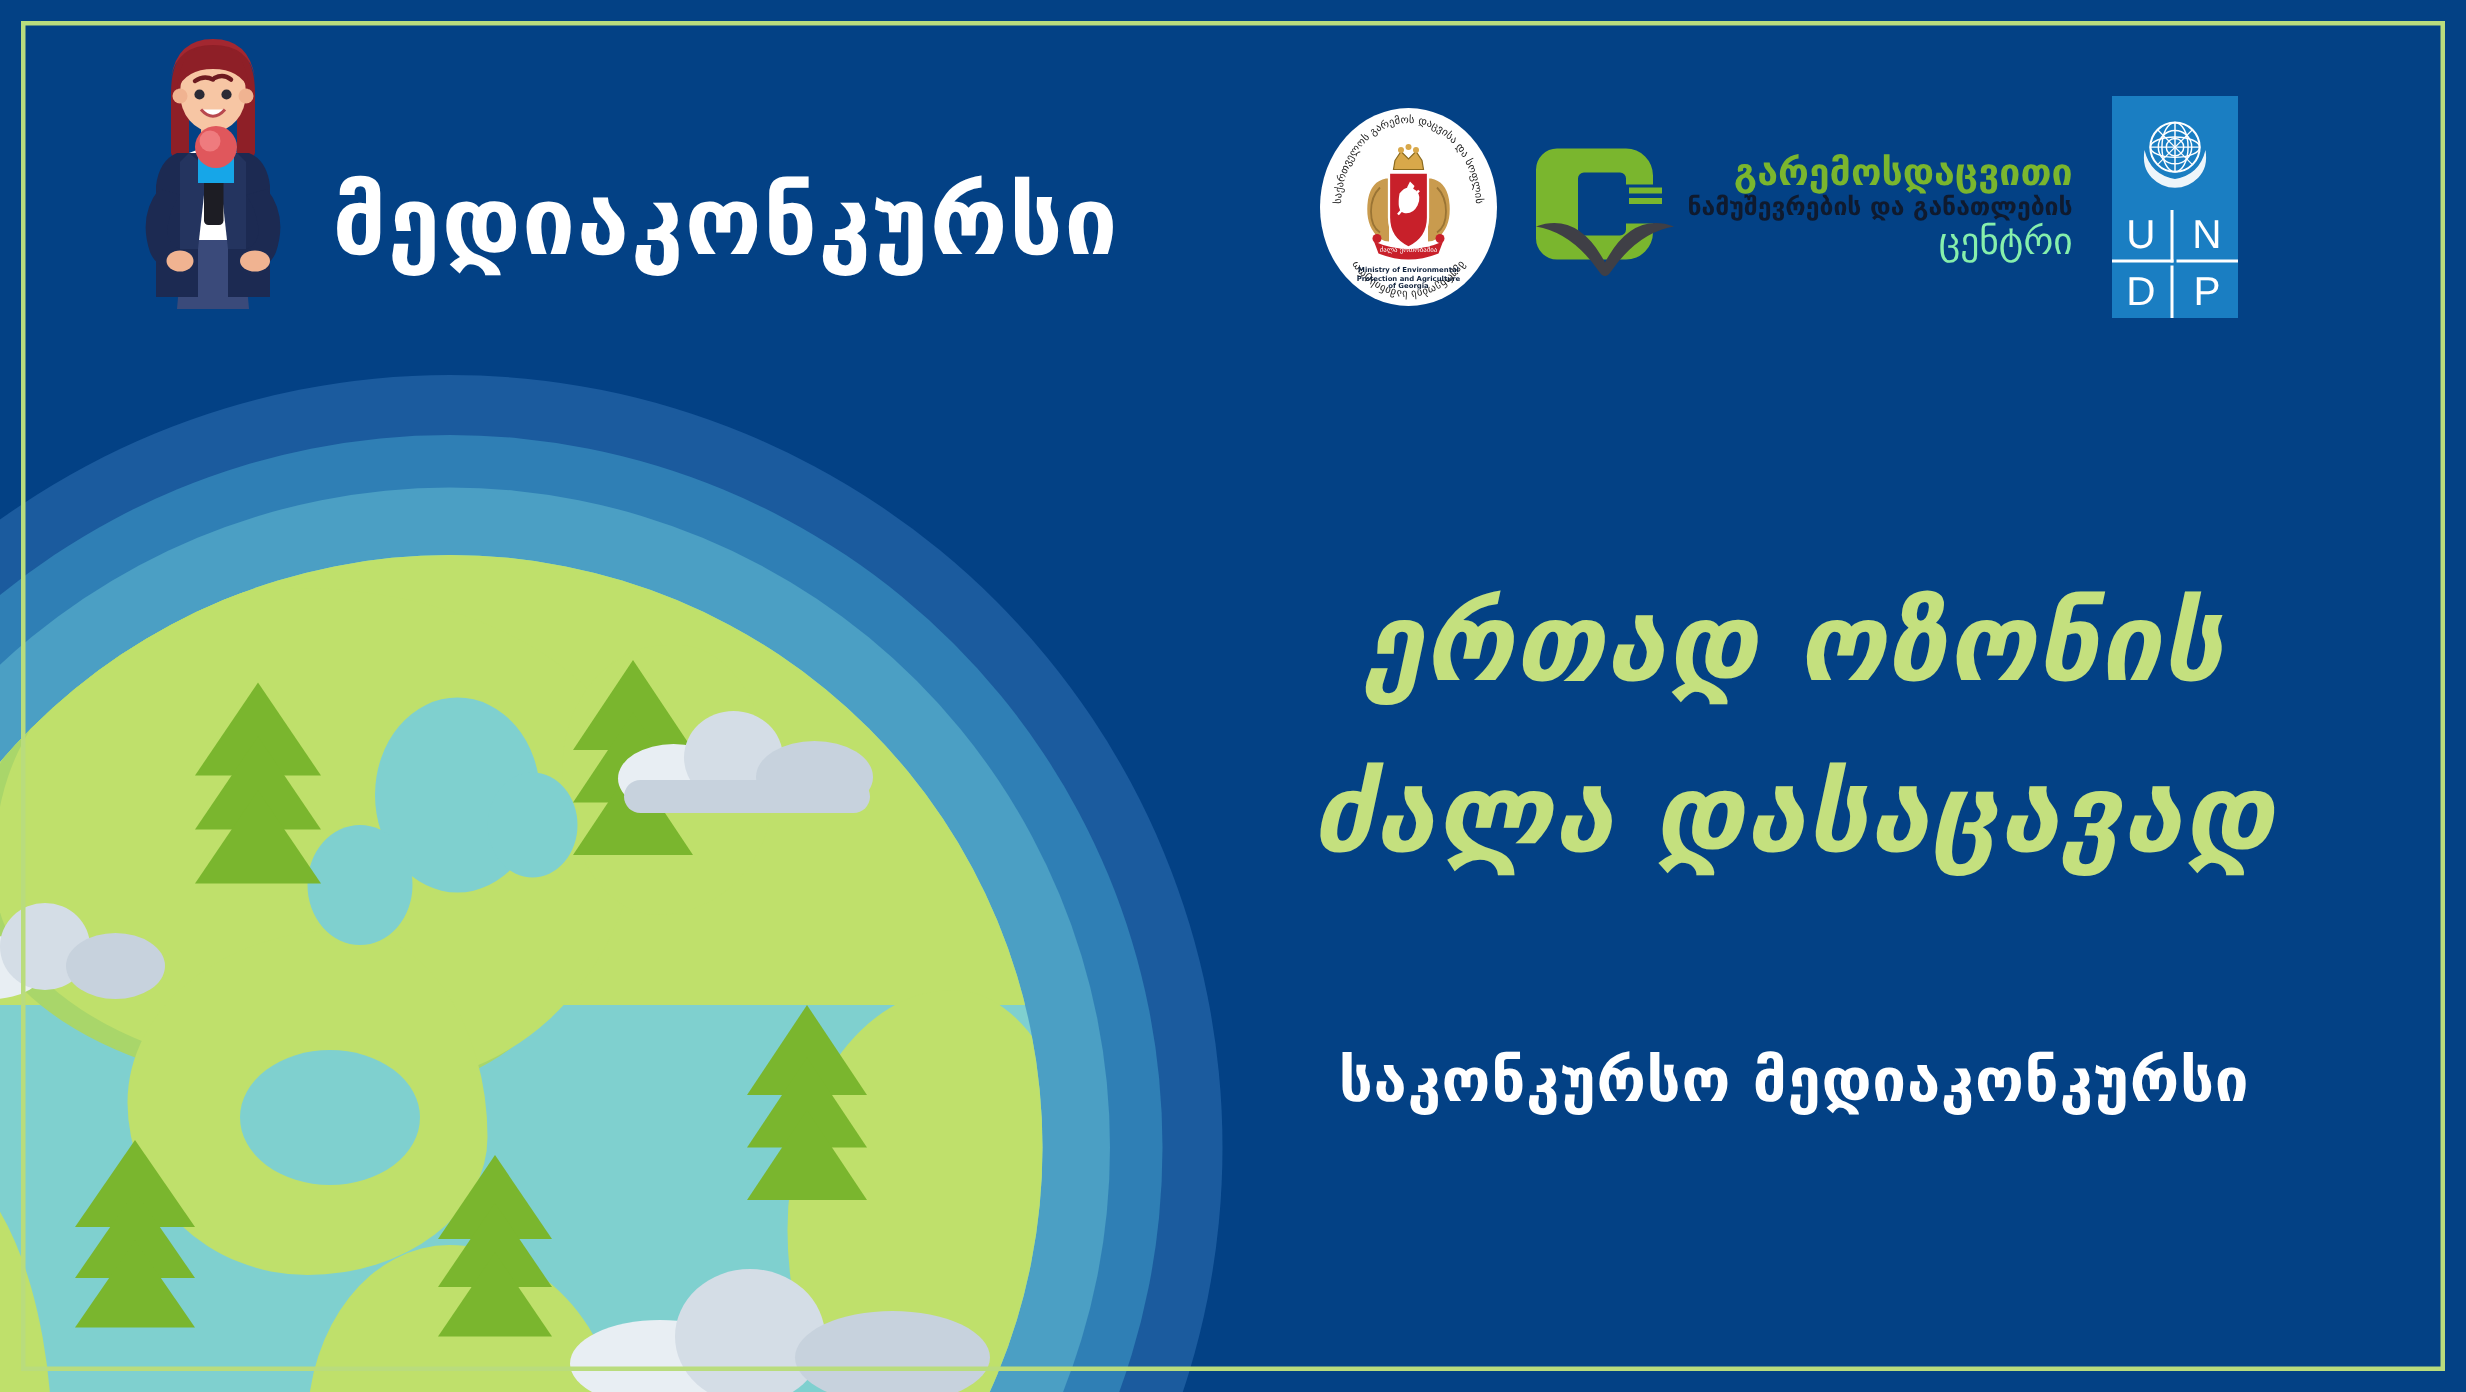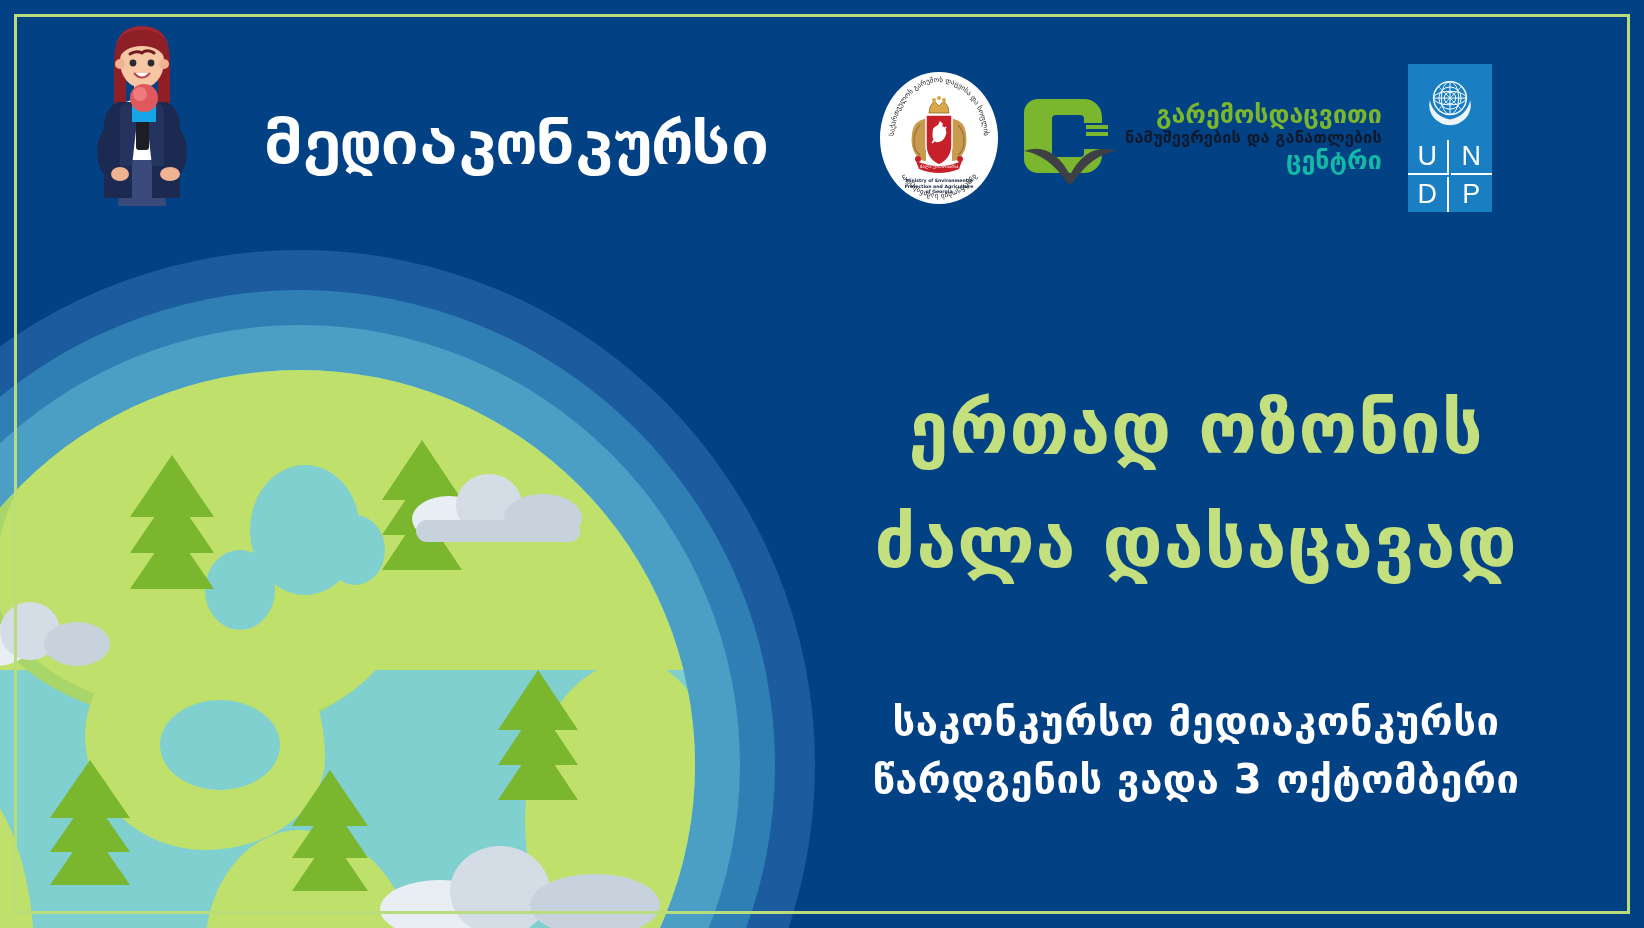--- a/index.html
+++ b/index.html
@@ -51,26 +51,26 @@
   .tree i+i{margin-top:calc(var(--h) * -0.42);}
 
   
   .cloud{position:absolute;}
   .cloud b{position:absolute;border-radius:50%;display:block;}
 
   
   .reporter{position:absolute;left:78px;top:18px;width:128px;height:190px;}
 
   
-  .title-block{position:absolute;left:72px;top:100px;width:740px;z-index:20;font-family:Liberation Mono, monospace;}
+  .title-block{position:absolute;left:48px;top:100px;width:740px;z-index:20;}
   .title-line{color:#ffffff;font-weight:bold;font-size:63px;line-height:1.52;
     letter-spacing:1px;white-space:nowrap;text-align:right;}
   .title-line.l1{padding-right:42px;}
 
-  .headline{position:absolute;left:816px;top:372px;width:760px;text-align:center;z-index:20;}
+  .headline{position:absolute;left:816px;top:372px;width:760px;text-align:center;z-index:20;font-style:italic;}
   .headline div{color:#c4e07e;font-weight:bold;font-size:72px;line-height:1.58;
      letter-spacing:1px;white-space:nowrap;}
 
   .subline{position:absolute;left:816px;top:692px;width:760px;text-align:center;z-index:20;}
   .subline div{color:#ffffff;font-weight:bold;font-size:40px;line-height:1.45;
      letter-spacing:0.5px;white-space:nowrap;}
 
   
   .logos{position:absolute;left:880px;top:68px;height:140px;display:flex;
      align-items:center;gap:26px;z-index:30;}
@@ -78,21 +78,21 @@
   .emblem{width:118px;height:132px;border-radius:50%;background:#ffffff;
      position:relative;overflow:hidden;display:flex;align-items:center;justify-content:center;}
   .emblem .ring-text{position:absolute;inset:0;}
   .emblem-core{position:relative;width:74px;height:86px;}
 
   .eic-logo{display:flex;align-items:center;gap:9px;text-align:right;}
   .eic-mark{width:92px;height:98px;position:relative;}
   .eic-text{display:flex;flex-direction:column;line-height:1.04;}
   .eic-l1{color:#7ab62e;font-weight:bold;font-size:25px;letter-spacing:0px;white-space:nowrap;}
   .eic-l2{color:#0f1a2e;font-weight:bold;font-size:16.5px;white-space:nowrap;margin-top:1px;}
-  .eic-l3{color:#14b8a6;font-weight:bold;font-size:25px;white-space:nowrap;margin-top:1px;}
+  .eic-l3{color:#86efac;font-weight:normal;font-size:25px;white-space:nowrap;margin-top:1px;}
 
   .undp{width:84px;height:148px;display:flex;flex-direction:column;}
   .undp-top{height:74px;background:#1a7ec2;display:flex;align-items:center;justify-content:center;}
   .undp-grid{flex:1;background:#1a7ec2;display:grid;grid-template-columns:1fr 1fr;
      grid-template-rows:1fr 1fr;gap:2px;padding-top:2px;}
   .undp-grid span{display:flex;align-items:center;justify-content:center;
      color:#ffffff;font-size:27px;font-weight:400;font-family:"Liberation Sans",sans-serif;}
   .undp-grid span:nth-child(1),.undp-grid span:nth-child(2){border-bottom:0;}
   .undp-grid span:nth-child(1),.undp-grid span:nth-child(3){border-right:2px solid #ffffff;}
   .undp-grid span:nth-child(1),.undp-grid span:nth-child(2){box-shadow:inset 0 -0px 0 #fff;}
@@ -307,17 +307,16 @@
     </div>
   </div>
 
   <div class="headline">
     <div>ერთად ოზონის</div>
     <div>ძალა დასაცავად</div>
   </div>
 
   <div class="subline">
     <div>საკონკურსო მედიაკონკურსი</div>
-    <div>წარდგენის ვადა 3 ოქტომბერი</div>
   </div>
 
   <div class="inner-border"></div>
 </div>
 
 </body></html>

